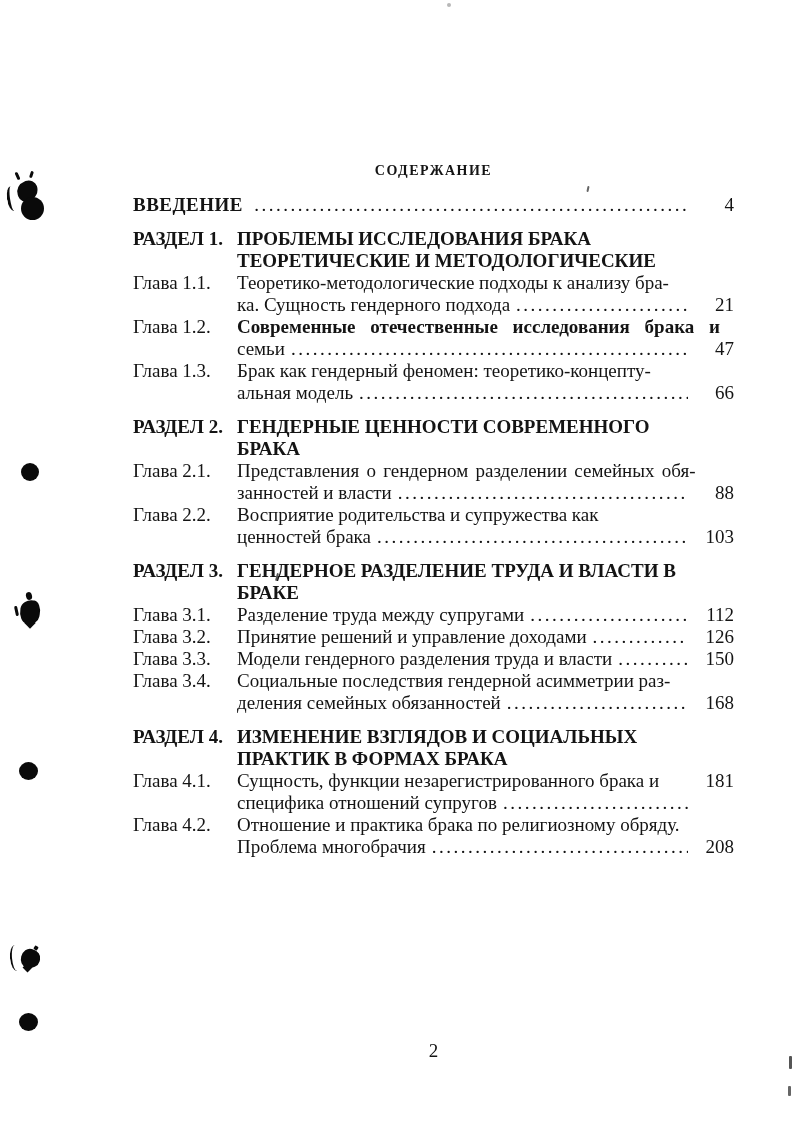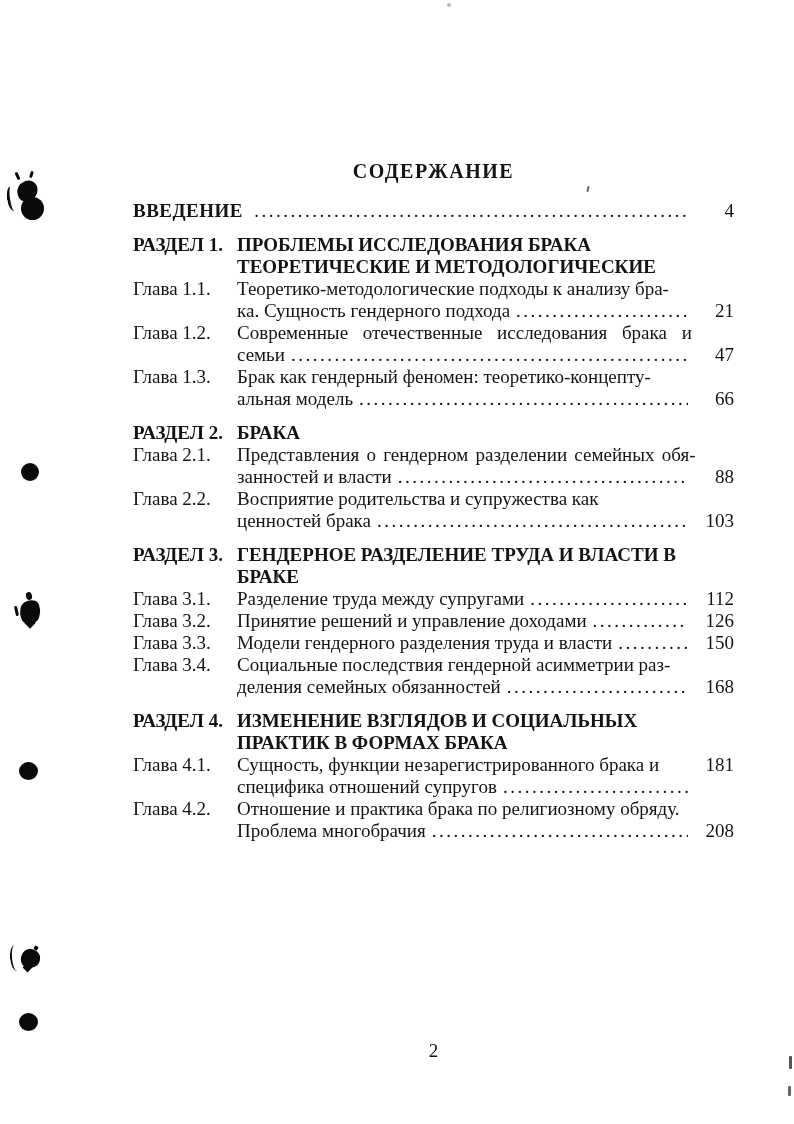--- a/index.html
+++ b/index.html
@@ -8,34 +8,34 @@
     background:#ffffff;
     color:#141414;
     font-family:"Liberation Serif", serif;
     font-size:19px;
     line-height:22px;
     position:relative;
     overflow:hidden;
   }
   .content { position:absolute; left:133px; top:160px; width:601px; }
   .doc-title {
-    text-align:center; font-weight:bold; font-size:20px;
+    text-align:center; font-weight:bold; font-size:14px;
     letter-spacing:1.5px;
   }
-  .intro-row { display:flex; margin-top:18px; align-items:baseline; }
+  .intro-row { display:flex; margin-top:12px; align-items:baseline; }
   .intro-label { font-weight:bold; letter-spacing:0.5px; white-space:pre; }
   .section { margin-top:12px; }
   .row { display:flex; }
   .lbl { width:104px; flex:none; white-space:nowrap; }
   .sec-lbl { font-weight:bold; }
   .body-col { flex:1; min-width:0; }
   .sec-title-line { font-weight:bold; white-space:nowrap; }
   .line { display:flex; align-items:flex-end; }
   .t { white-space:pre; }
-  .js10 { word-spacing:10px; }
+  .js10 { word-spacing:10px;font-weight:bold; }
   .js2 { word-spacing:2.5px; }
   .lead {
     flex:1; overflow:hidden; white-space:nowrap;
     letter-spacing:2.5px; margin-left:6px; min-width:0;
   }
   .pg { flex:none; min-width:46px; text-align:right; white-space:nowrap; }
   .footer-page { position:absolute; top:1040px; left:133px; width:601px; text-align:center; }
 
   
   .art { position:absolute; background:#0a0a0a; }
@@ -122,20 +122,21 @@
           <span class="pg">66</span>
         </div>
       </div>
     </div>
   </div>
 
   <div class="section">
     <div class="row">
       <div class="lbl sec-lbl">РАЗДЕЛ 2.</div>
       <div class="body-col">
+        <div class="sec-title-line">ГЕНДЕРНЫЕ ЦЕННОСТИ СОВРЕМЕННОГО</div>
         <div class="sec-title-line">БРАКА</div>
       </div>
     </div>
     <div class="row">
       <div class="lbl">Глава 2.1.</div>
       <div class="body-col">
         <div class="line">
           <span class="t js2">Представления о гендерном разделении семейных обя-</span>
         </div>
         <div class="line">

